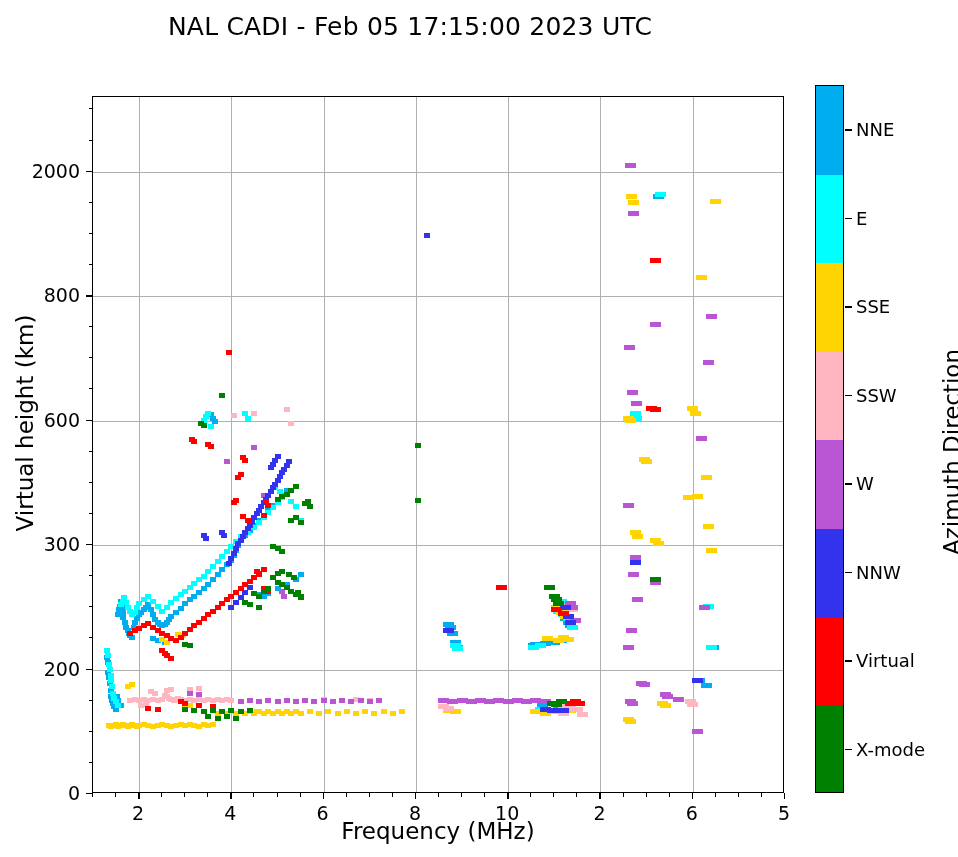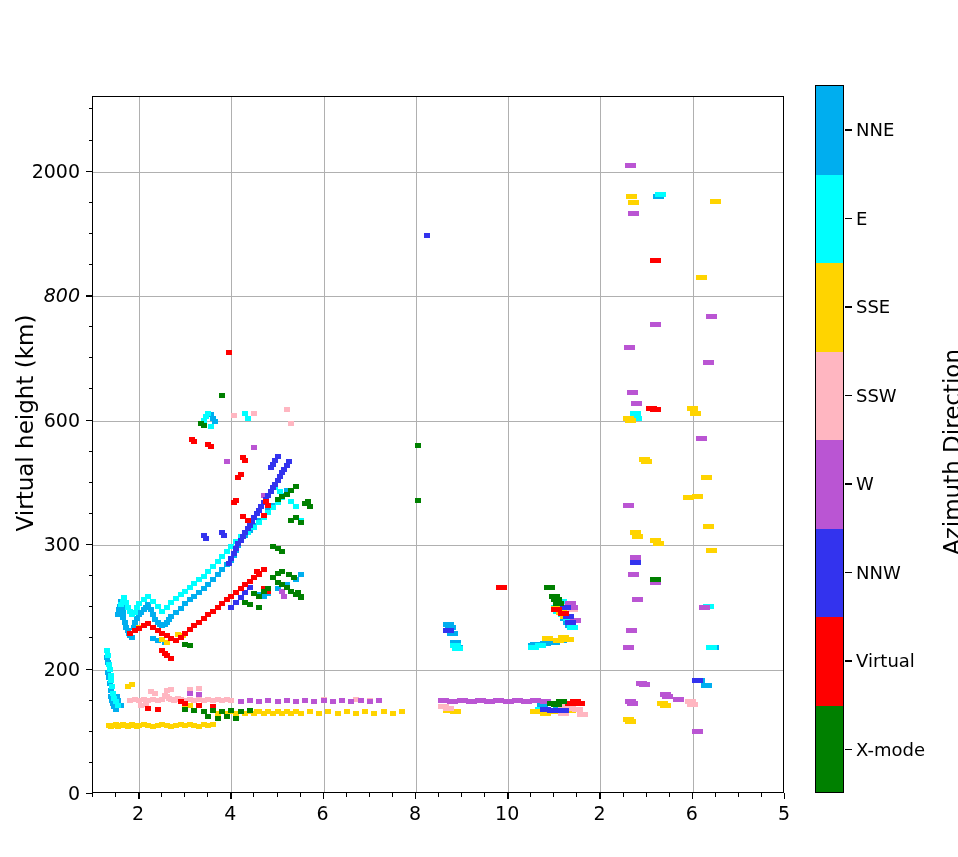--- a/index.html
+++ b/index.html
@@ -162,20 +162,21 @@
     transform: rotate(-90deg);
     transform-origin: center center;
     white-space: nowrap;
   }
 </style>
 </head>
 <body>
 
 <div id="figure">
 
+  <div id="title">NAL CADI - Feb 05 17:15:00 2023 UTC</div>
 
   <div id="axes">
       <div class="gridline-v" style="left: 46.1333px;"></div>
       <div class="gridline-v" style="left: 138.4px;"></div>
       <div class="gridline-v" style="left: 230.667px;"></div>
       <div class="gridline-v" style="left: 322.933px;"></div>
       <div class="gridline-v" style="left: 415.2px;"></div>
       <div class="gridline-v" style="left: 507.467px;"></div>
       <div class="gridline-v" style="left: 599.733px;"></div>
       <div class="gridline-h" style="top: 572.536px;"></div>
@@ -848,24 +849,25 @@
       <div class="tick-y-minor" style="top: 264.027px; left: 88.5px;"></div>
       <div class="tick-y-minor" style="top: 232.911px; left: 88.5px;"></div>
       <div class="tick-y-minor" style="top: 201.795px; left: 88.5px;"></div>
       <div class="tick-y-major" style="top: 170.679px; left: 86px;"></div>
       <div class="tick-y-minor" style="top: 139.562px; left: 88.5px;"></div>
       <div class="tick-y-minor" style="top: 108.446px; left: 88.5px;"></div>
       <div class="ticklabel-y" style="top: 793px; left: 2px; width: 78px;">0</div>
       <div class="ticklabel-y" style="top: 668.536px; left: 2px; width: 78px;">200</div>
       <div class="ticklabel-y" style="top: 544.071px; left: 2px; width: 78px;">300</div>
       <div class="ticklabel-y" style="top: 419.607px; left: 2px; width: 78px;">600</div>
-      <div class="ticklabel-y" style="top: 295.143px; left: 2px; width: 78px; font-style: italic;">800</div>
+      <div class="ticklabel-y" style="top: 295.143px; left: 2px; width: 78px;">800</div>
       <div class="ticklabel-y" style="top: 170.679px; left: 2px; width: 78px;">2000</div>
     </div>
 
+  <div id="xlabel">Frequency (MHz)</div>
   <div id="ylabel">Virtual height (km)</div>
 
   <div id="colorbar">
       <div class="cbseg" title="NNE" style="top: 0px; height: 88.5px; background: rgb(0, 174, 239);"></div>
       <div class="cbseg" title="E" style="top: 88.5px; height: 88.5px; background: rgb(0, 255, 255);"></div>
       <div class="cbseg" title="SSE" style="top: 177px; height: 88.5px; background: rgb(255, 212, 0);"></div>
       <div class="cbseg" title="SSW" style="top: 265.5px; height: 88.5px; background: rgb(255, 182, 193);"></div>
       <div class="cbseg" title="W" style="top: 354px; height: 88.5px; background: rgb(186, 85, 211);"></div>
       <div class="cbseg" title="NNW" style="top: 442.5px; height: 88.5px; background: rgb(51, 51, 238);"></div>
       <div class="cbseg" title="Vertical" style="top: 531px; height: 88.5px; background: rgb(255, 0, 0);"></div>

